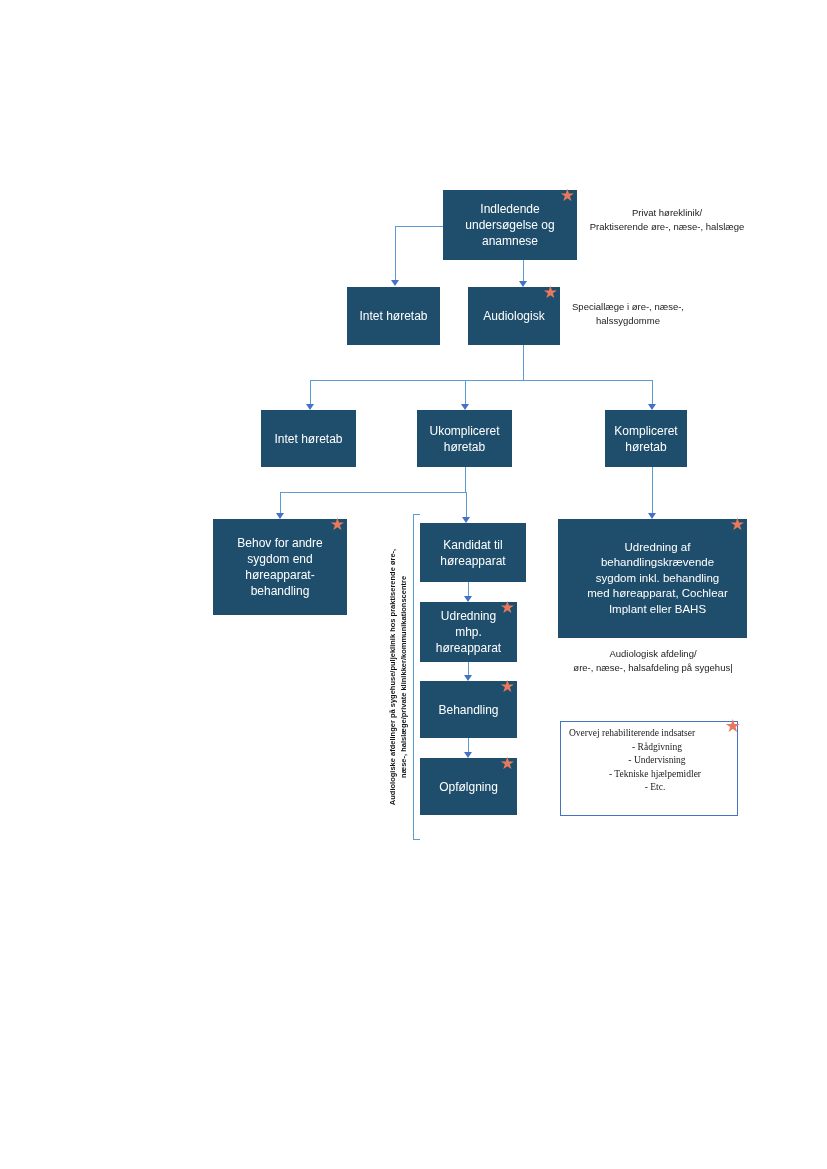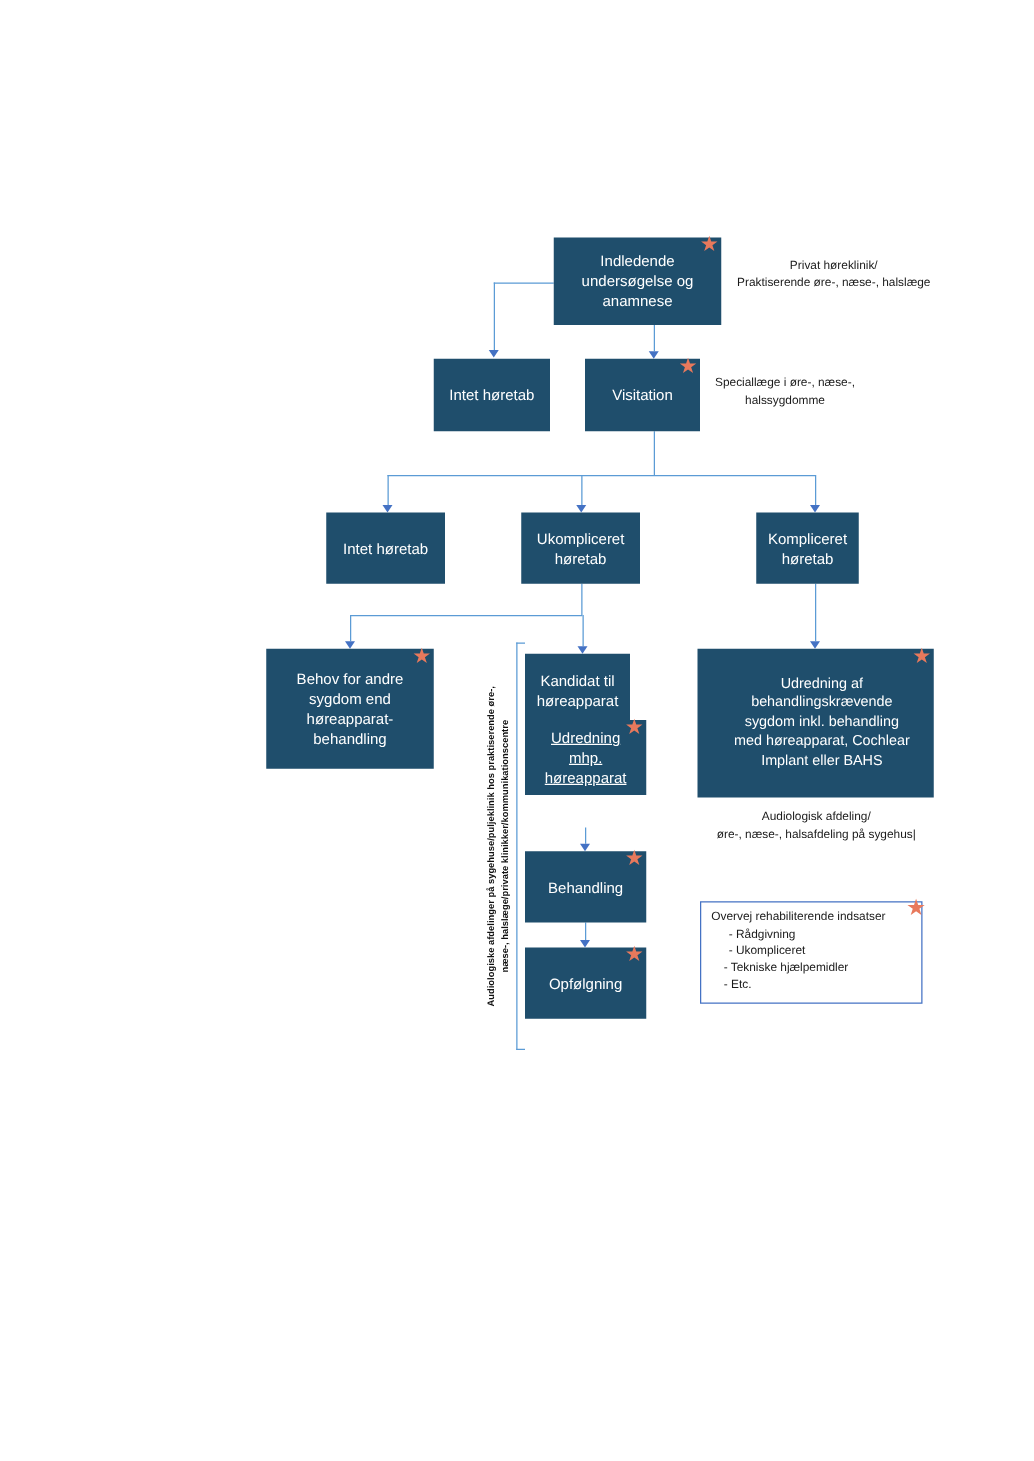--- a/index.html
+++ b/index.html
@@ -28,25 +28,25 @@
   .annotation{
     position:absolute;color:#1a1a1a;font-size:9.5px;line-height:14px;
     text-align:center;white-space:pre-line;
   }
   .rotated-note{
     position:absolute;left:234px;top:666px;width:330px;height:22px;
     transform:rotate(-90deg);color:#111;font-weight:bold;font-size:7.5px;
     line-height:10.5px;text-align:center;white-space:pre-line;
   }
   .rehab{
-    position:absolute;left:560px;top:721px;width:178px;height:82px;
+    position:absolute;left:560px;top:721px;width:178px;height:95px;
     border:1px solid var(--arrow,#4472c4);background:#fff;color:#1a1a1a;
-    font-size:9.5px;line-height:13.5px;box-sizing:border-box;padding:5px 6px 0 8px;
+    font-size:9.5px;line-height:13.5px;box-sizing:border-box;padding:5px 6px 0 8px;font-family:Liberation Serif, serif;
   }
-  .rehab-item{padding-left:10px;}
+  .rehab-item{padding-left:10px;text-align:center;}
   .rehab-item:nth-of-type(2),.rehab-item:nth-of-type(3){padding-left:14px;}
   .rehab .star{top:-4px;right:-4px;font-size:18px;}
 </style>
 </head>
 <body>
 
 <div class="page">
 
   <div class="line h" style="left:395px;top:226px;width:48px;"></div>
   <div class="line v" style="left:395px;top:226px;height:54px;"></div>
@@ -86,21 +86,21 @@
 undersøgelse og
 anamnese</span>
     <span class="star">★</span>
   </div>
 
   <div class="node" style="left:347px;top:287px;width:93px;height:58px;">
     <span class="node-label">Intet høretab</span>
   </div>
 
   <div class="node" style="left:468px;top:287px;width:92px;height:58px;">
-    <span class="node-label">Visitation</span>
+    <span class="node-label">Audiologisk</span>
     <span class="star">★</span>
   </div>
 
   <div class="node" style="left:261px;top:410px;width:95px;height:57px;">
     <span class="node-label">Intet høretab</span>
   </div>
 
   <div class="node" style="left:417px;top:410px;width:95px;height:57px;justify-content:center;">
     <span class="node-label">Ukompliceret
 høretab</span>
@@ -112,26 +112,26 @@
   </div>
 
   <div class="node" style="left:213px;top:519px;width:134px;height:96px;">
     <span class="node-label">Behov for andre
 sygdom end
 høreapparat-
 behandling</span>
     <span class="star">★</span>
   </div>
 
-  <div class="node" style="left:420px;top:523px;width:84px;height:59px;">
+  <div class="node" style="left:420px;top:523px;width:106px;height:59px;">
     <span class="node-label">Kandidat til
 høreapparat</span>
   </div>
 
-  <div class="node" style="left:420px;top:576px;width:97px;height:60px;text-decoration:underline;">
+  <div class="node" style="left:420px;top:602px;width:97px;height:60px;">
     <span class="node-label">Udredning
 mhp.
 høreapparat</span>
     <span class="star">★</span>
   </div>
 
   <div class="node" style="left:420px;top:681px;width:97px;height:57px;">
     <span class="node-label">Behandling</span>
     <span class="star">★</span>
   </div>
@@ -155,19 +155,19 @@
   <div class="annotation" style="left:558px;top:300px;width:140px;">Speciallæge i øre-, næse-,
 halssygdomme</div>
   <div class="annotation" style="left:553px;top:647px;width:200px;">Audiologisk afdeling/
 øre-, næse-, halsafdeling på sygehus|</div>
   <div class="rotated-note">Audiologiske afdelinger på sygehuse/puljeklinik hos praktiserende øre-,
 næse-, halslæge/private klinikker/kommunikationscentre</div>
 
   <div class="rehab">
     <div>Overvej rehabiliterende indsatser</div>
     <div class="rehab-item">- Rådgivning</div>
-    <div class="rehab-item">- Ukompliceret</div>
+    <div class="rehab-item">- Undervisning</div>
     <div class="rehab-item">- Tekniske hjælpemidler</div>
     <div class="rehab-item">- Etc.</div>
     <span class="star">★</span>
   </div>
 
 </div>
 
 </body></html>

